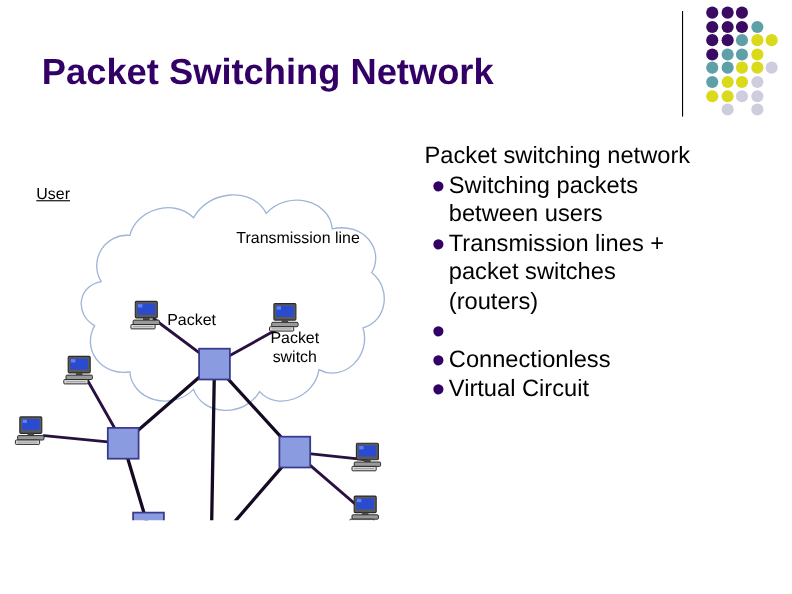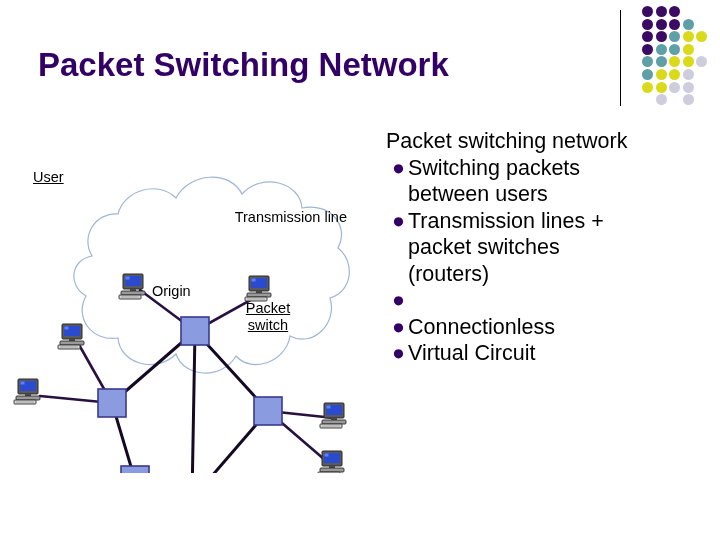--- a/index.html
+++ b/index.html
@@ -76,30 +76,29 @@
     position: absolute;
     font-size: 14.5px;
     color: #000000;
     line-height: 17px;
     white-space: nowrap;
   }
   #label-user       { left: 33px;  top: 41px; text-decoration: underline; }
   #label-transmission {
     left: 195px; top: 81px;
     width: 152px;
-    text-align: right;
+    text-align: center;
     white-space: normal;
   }
   #label-network    { left: 152px; top: 155px; }
   #label-packet-switch {
     left: 228px; top: 172px;
     width: 80px;
     text-align: center;
     white-space: normal;
-    text-decoration: underline;
   }
 
   
   #body-text {
     position: absolute;
     left: 386px;
     top: 128px;
     width: 330px;
   }
   .body-line {
@@ -247,21 +246,21 @@
       <use href="#pc-icon" x="318" y="323"></use>
       <use href="#pc-icon" x="30" y="364"></use>
       <use href="#pc-icon" x="72" y="402"></use>
       <use href="#pc-icon" x="152" y="436"></use>
       <use href="#pc-icon" x="226" y="419"></use>
     </g>
   </svg>
 
   <div class="diagram-label" id="label-user">User</div>
   <div class="diagram-label" id="label-transmission">Transmission line</div>
-  <div class="diagram-label" id="label-network">Origin</div>
+  <div class="diagram-label" id="label-network">Packet</div>
   <div class="diagram-label" id="label-packet-switch">Packet switch</div>
 </div>
 
 <div id="body-text">
   <div class="body-line lvl1">Packet switching network</div>
 
   <div class="bullet-row">
     <span class="bullet-mark">●</span>
     <span class="bullet-text">Switching packets
 between users</span>

